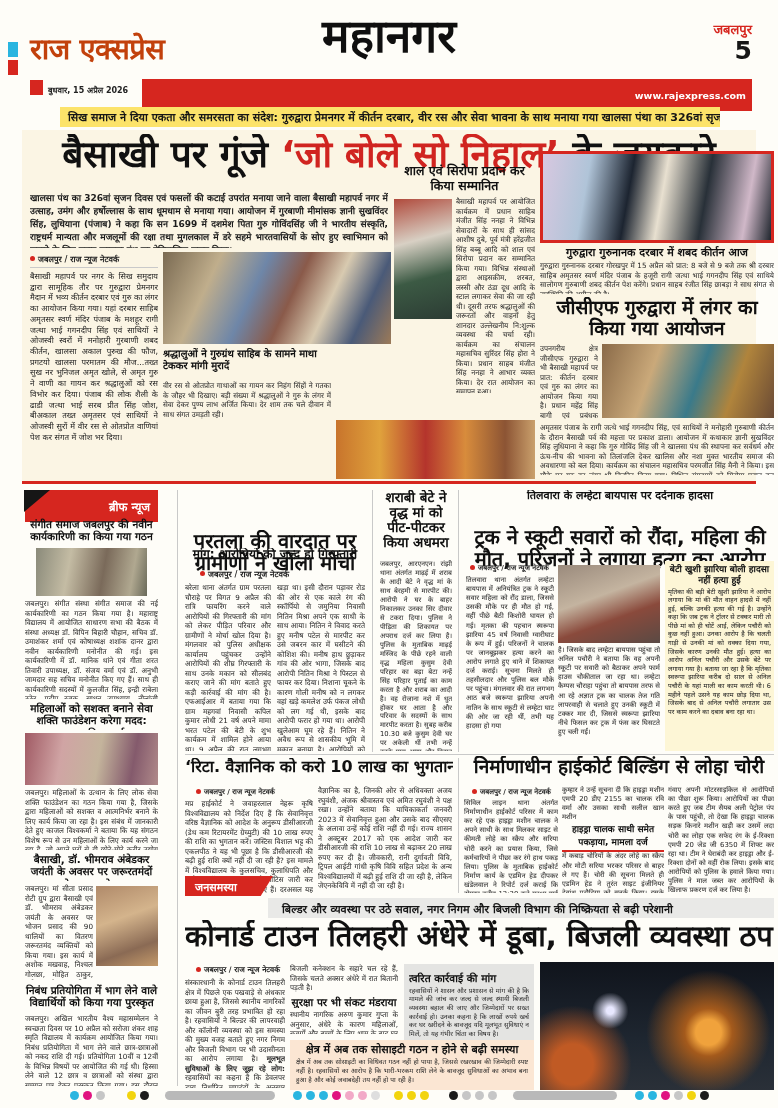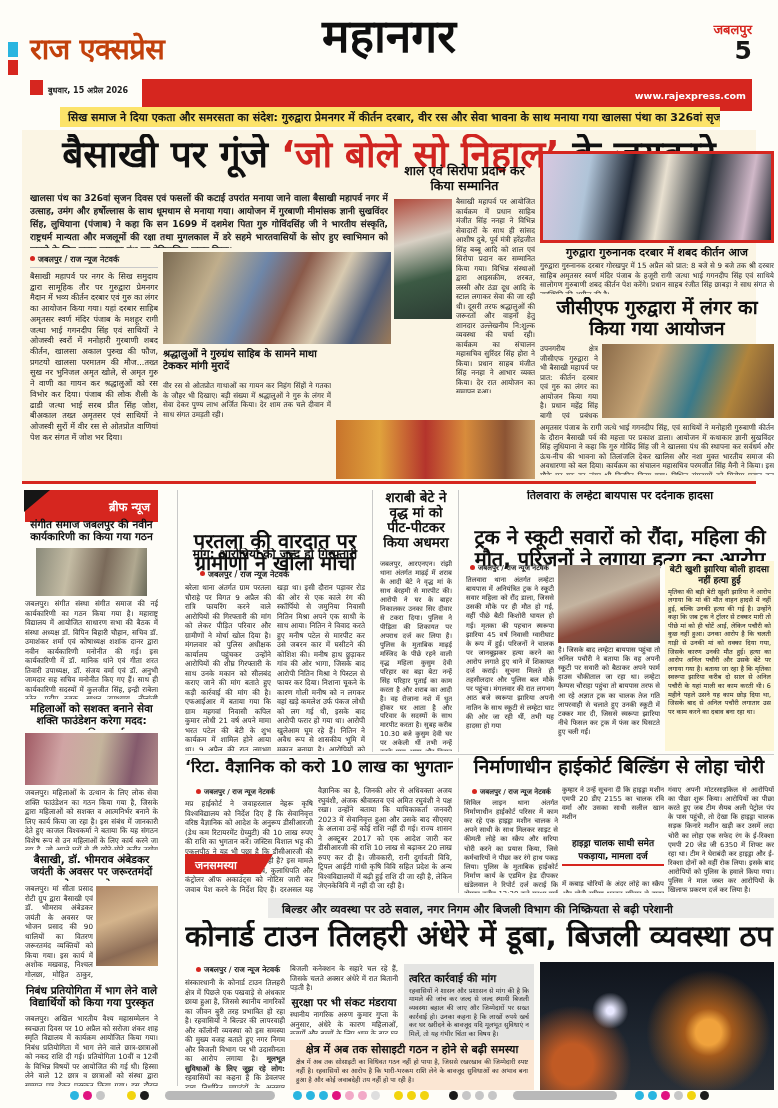--- a/index.html
+++ b/index.html
@@ -155,26 +155,26 @@
   <div class="abs bts" style="left:318px;top:786px;width:134px;height:107px;">वैज्ञानिक का है, जिनकी ओर से अधिवक्ता अजय रघुवंशी, अंजक श्रीवास्तव एवं अमित रघुवंशी ने पक्ष रखा। उन्होंने बताया कि याचिकाकर्ता जनवरी 2023 में सेवानिवृत्त हुआ और उसके बाद सीएसए के अलावा उन्हें कोई राशि नहीं दी गई। राज्य शासन ने अक्टूबर 2017 को एक आदेश जारी कर डीसीआरजी की राशि 10 लाख से बढ़ाकर 20 लाख रुपए कर दी है। जीवकारी, रानी दुर्गावती विवि, ट्रिपल आईटी गांधी कृषि विवि सहित प्रदेश के अन्य विश्वविद्यालयों में बढ़ी हुई राशि दी जा रही है, लेकिन जेएनकेविवि में नहीं दी जा रही है।</div>
 
   <div class="abs hl" style="left:464px;top:756px;width:310px;height:26px;font-size:19px;white-space:nowrap;">निर्माणाधीन हाईकोर्ट बिल्डिंग से लोहा चोरी</div>
   <div class="abs byl" style="left:472px;top:786px;width:130px;height:10px;font-size:7px;">
     <span class="dot"></span>
     <span>जबलपुर / राज न्यूज नेटवर्क</span>
   </div>
   <div class="abs bts" style="left:464px;top:799px;width:94px;height:94px;font-size:6.9px;">सिविल लाइन थाना अंतर्गत निर्माणाधीन हाईकोर्ट परिसर में काम कर रहे एक हाइड्रा मशीन चालक ने अपने साथी के साथ मिलकर साइट से कीमती लोहे का स्क्रैप और सरिया चोरी करने का प्रयास किया, जिसे कर्मचारियों ने पीछा कर रंगे हाथ पकड़ लिया। पुलिस के मुताबिक हाईकोर्ट निर्माण कार्य के एडमिन हेड दीपकर खंडेलवाल ने रिपोर्ट दर्ज कराई कि दोपहर करीब 12:30 बजे सुरक्षा गार्ड अरुण</div>
   <div class="abs" style="left:562px;top:786px;width:102px;height:107px;overflow:hidden;">
     <div class="bts" style="font-size:6.9px;">कुम्हार ने उन्हें सूचना दी कि हाइड्रा मशीन एमपी 20 डीए 2155 का चालक रवि वर्मा और उसका साथी सलील खान मशीन</div>
-    <div class="subhead-red" style="font-size:9px;margin:14px 0;">हाइड्रा चालक साथी समेत पकड़ाया, मामला दर्ज</div>
+    <div class="subhead-red" style="font-size:9px;margin:0 0;">हाइड्रा चालक साथी समेत पकड़ाया, मामला दर्ज</div>
     <div class="bts" style="font-size:6.9px;">में कबाड़ चोरियों के अंदर लोहे का स्क्रैप और मोटी सरिया भरकर परिसर से बाहर ले गए हैं। चोरी की सूचना मिलते ही एडमिन हेड ने तुरंत साइट इंजीनियर देवांश पटौदिया को सतर्क किया। इसके बाद इंजीनियर देवांश और गार्ड अरुण कुमार ने बिना पल</div>
   </div>
   <div class="abs bts" style="left:668px;top:786px;width:106px;height:107px;font-size:6.9px;">गंवाए अपनी मोटरसाइकिल से आरोपियों का पीछा शुरू किया। आरोपियों का पीछा करते हुए जब टीम सैयब अली पेट्रोल पंप के पास पहुंची, तो देखा कि हाइड्रा चालक सड़क किनारे मशीन खड़ी कर उसमें लदा चोरी का लोहा एक सफेद रंग के ई-रिक्शा एमपी 20 जेड जी 6350 में शिफ्ट कर रहा था। टीम ने घेराबंदी कर हाइड्रा और ई-रिक्शा दोनों को वहीं रोक लिया। इसके बाद आरोपियों को पुलिस के हवाले किया गया। पुलिस ने माल जब्त कर आरोपियों के खिलाफ प्रकरण दर्ज कर लिया है।</div>
 
-  <div class="abs jtab" style="left:185px;top:854px;width:88px;height:20px;box-sizing:border-box;">
+  <div class="abs jtab" style="left:185px;top:876px;width:88px;height:20px;box-sizing:border-box;">
     <span>जनसमस्या</span>
   </div>
   <div class="abs jband" style="left:268px;top:898px;width:506px;height:20px;box-sizing:border-box;">
     <span>बिल्डर और व्यवस्था पर उठे सवाल, नगर निगम और बिजली विभाग की निष्क्रियता से बढ़ी परेशानी</span>
   </div>
   <div class="abs hl" style="left:185px;top:920px;width:589px;height:40px;font-size:29px;white-space:nowrap;text-align:left;">कोनार्ड टाउन तिलहरी अंधेरे में डूबा, बिजली व्यवस्था ठप</div>
 
   <div class="abs byl" style="left:196px;top:964px;width:140px;height:10px;font-size:7.5px;">
     <span class="dot"></span>
     <span>जबलपुर / राज न्यूज नेटवर्क</span>

